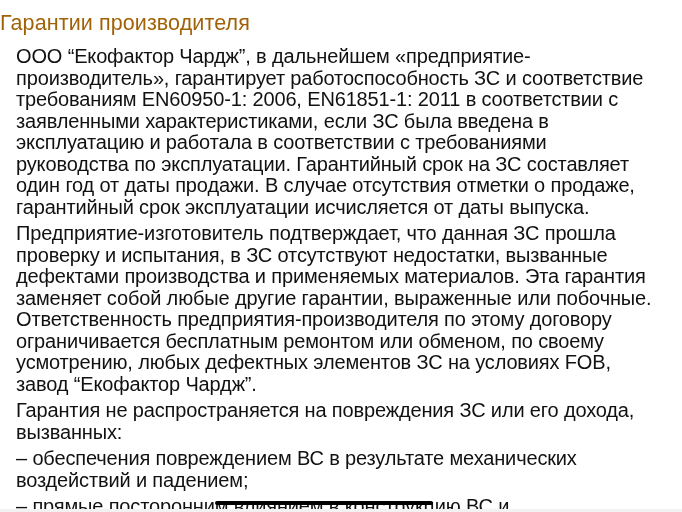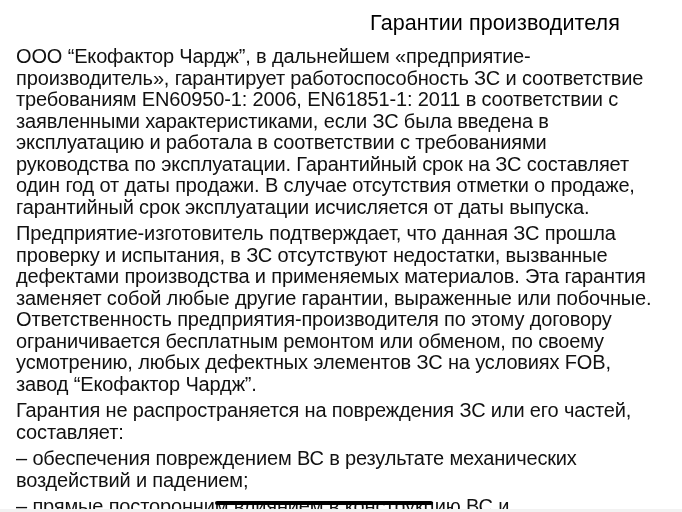--- a/index.html
+++ b/index.html
@@ -2,22 +2,22 @@
 <html><head>
 <meta charset="utf-8">
 <style>
   html, body { margin: 0; padding: 0; }
   body {
     width: 682px; height: 512px; overflow: hidden; background: #ffffff;
     font-family: "Liberation Sans", sans-serif; color: #111111; position: relative;
   }
   .page { position: absolute; left: 0; top: 0; width: 682px; height: 512px; }
   .title {
-    position: absolute; top: 9px; left: 0; width: 620px; text-align: right;
-    font-size: 21.5px; line-height: 28px; color: #000000; letter-spacing: 0.1px;
+    position: absolute; top: 9px; left: 0; width: 620px; text-align: left;
+    font-size: 21.5px; line-height: 28px; color: #a16207; letter-spacing: 0.1px;
   }
   .content {
     position: absolute; left: 16px; top: 46px; width: 640px;
     font-size: 20px; line-height: 21.5px; letter-spacing: -0.15px;
   }
   .content p { margin: 0 0 5px 0; }
   .home-indicator {
     position: absolute; left: 215px; top: 501px; width: 218px; height: 4px;
     border-radius: 2px; background: #000;
   }
@@ -26,19 +26,19 @@
   }
 </style>
 </head>
 <body>
 
 <div class="page">
   <div class="title">Гарантии производителя</div>
   <div class="content">
     <p>ООО “Екофактор Чардж”, в дальнейшем «предприятие-производитель», гарантирует работоспособность ЗС и соответствие требованиям EN60950-1: 2006, EN61851-1: 2011 в соответствии с заявленными характеристиками, если ЗС была введена в эксплуатацию и работала в соответствии с требованиями руководства по эксплуатации. Гарантийный срок на ЗС составляет один год от даты продажи. В случае отсутствия отметки о продаже, гарантийный срок эксплуатации исчисляется от даты выпуска.</p>
     <p>Предприятие-изготовитель подтверждает, что данная ЗС прошла проверку и испытания, в ЗС отсутствуют недостатки, вызванные дефектами производства и применяемых материалов. Эта гарантия заменяет собой любые другие гарантии, выраженные или побочные. Ответственность предприятия-производителя по этому договору ограничивается бесплатным ремонтом или обменом, по своему усмотрению, любых дефектных элементов ЗС на условиях FOB, завод “Екофактор Чардж”.</p>
-    <p>Гарантия не распространяется на повреждения ЗС или его частей, составляет:</p>
+    <p>Гарантия не распространяется на повреждения ЗС или его дохода, вызванных:</p>
     <p>– обеспечения повреждением ВС в результате механических воздействий и падением;</p>
     <p>– прямые посторонним влиянием в конструкцию ВС и несанкционированным ремонтом;</p>
   </div>
   <div class="home-indicator"></div>
   <div class="bottom-bar"></div>
 </div>
 
 </body></html>

